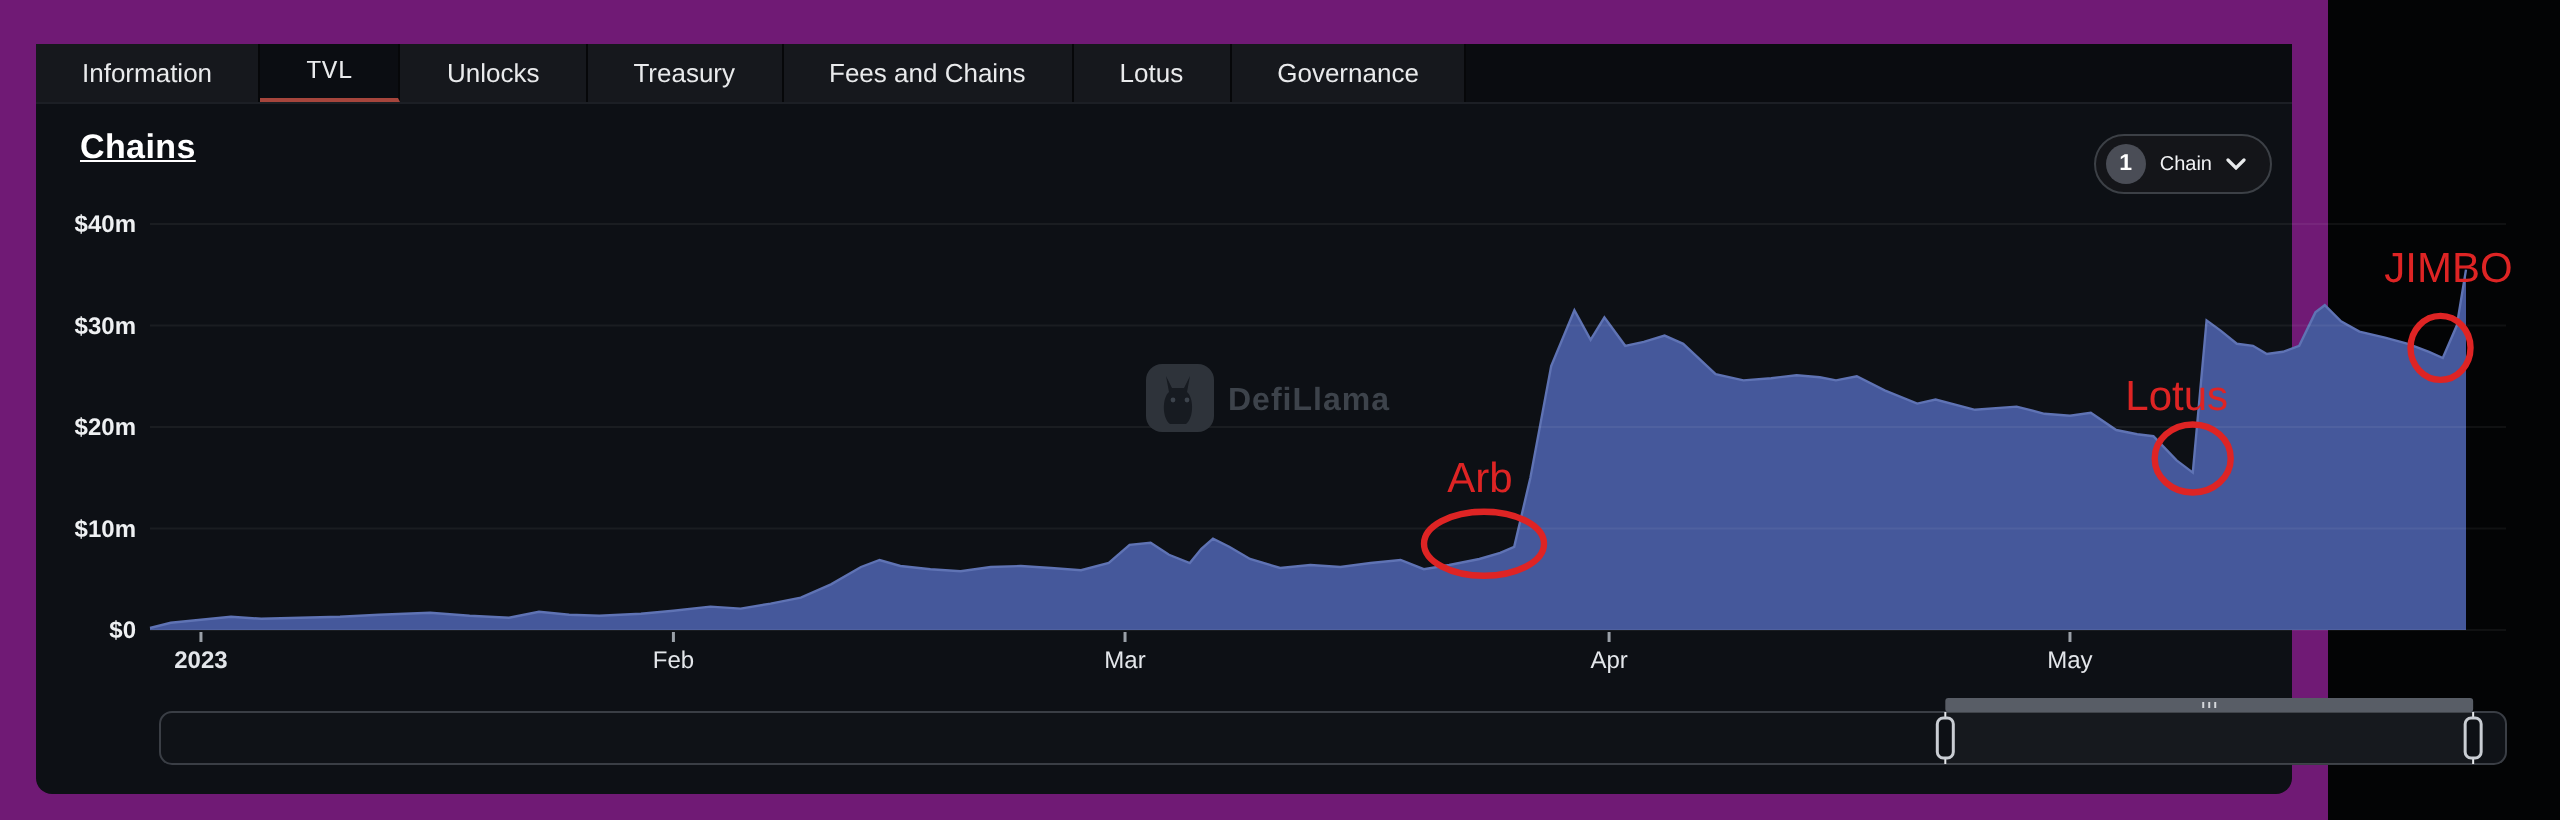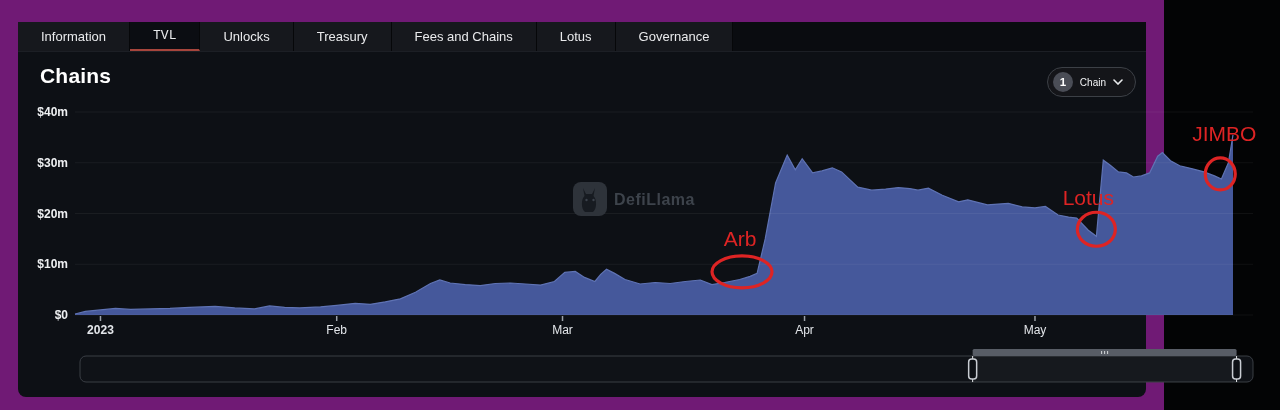--- a/index.html
+++ b/index.html
@@ -12,22 +12,22 @@
             display:flex; background:#0a0c10; border-bottom:1px solid #1c1f25; }
   .tab { display:flex; align-items:center; justify-content:center;
          padding:0 23px; font-size:13px; font-weight:500; color:#e9eaec;
          background:#16181d; border-right:1px solid #060709; cursor:pointer;
          white-space:nowrap; }
   .tab.active { background:#0b0d12; border-bottom:2px solid var(--underline,#a6453c);font-family:Liberation Mono, monospace; }
 
   
   #card { position:absolute; left:18px; right:18px; top:52px; bottom:13px;
           background:#0d1015; border-radius:0 0 8px 8px; }
-  #card-title { position:absolute; left:22px; top:12px; font-size:21px;
-                font-weight:700; color:#ffffff; letter-spacing:.2px; }
+  #card-title { position:absolute; left:22px; top:12px; font-size:17px;
+                font-weight:700; color:#ffffff; letter-spacing:.2px;text-decoration:underline; }
 
   
   #chain-pill { position:absolute; right:10px; top:15px; height:30px;
                 display:flex; align-items:center; gap:7px; padding:0 12px 0 5px;
                 background:#141519; border:1px solid #3c4046; border-radius:16px;
                 cursor:pointer; }
   #chain-badge { width:20px; height:20px; border-radius:50%; background:#4a4d56;
                  color:#fff; font-size:11.5px; font-weight:600; display:flex;
                  align-items:center; justify-content:center; }
   #chain-label { color:#f2f3f5; font-size:10px; }

